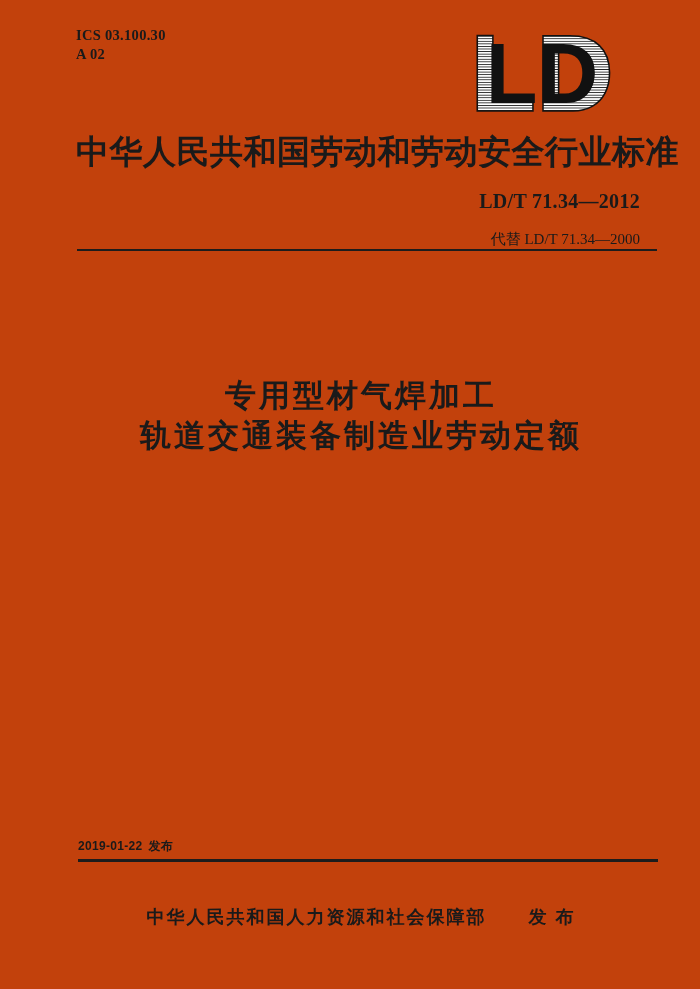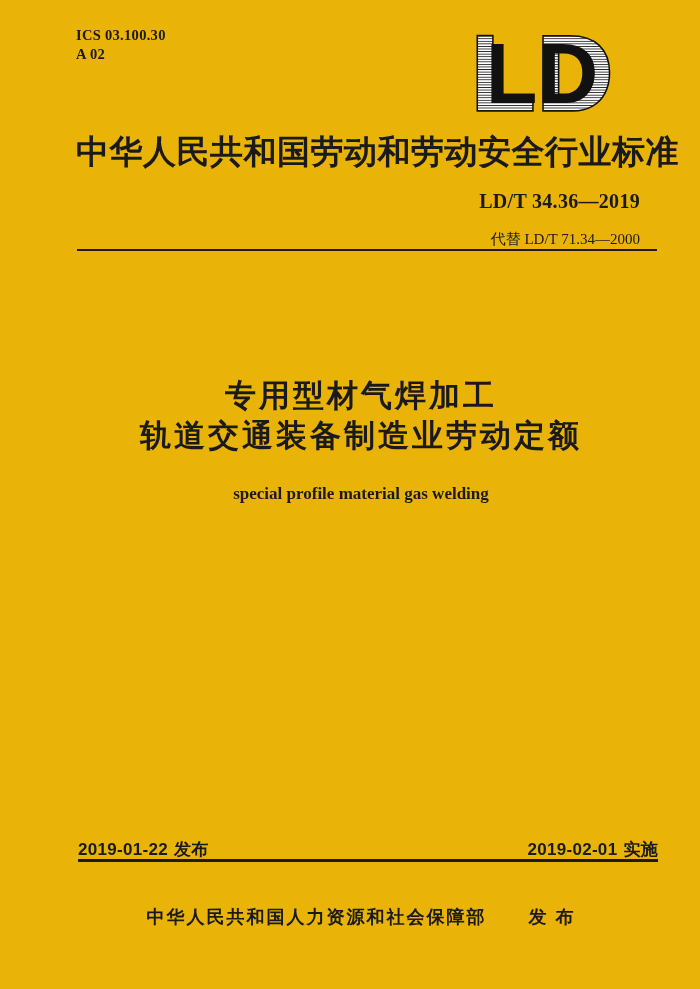--- a/index.html
+++ b/index.html
@@ -5,21 +5,21 @@
   html, body {
     margin: 0;
     padding: 0;
     background: #e8e8e8;
   }
   .page {
     position: relative;
     width: 700px;
     height: 989px;
     margin: 0 auto;
-    background: #eab308;
+    background: #c2410c;
     color: #1a1a1a;
     overflow: hidden;
     font-family: "Liberation Sans", sans-serif;
   }
 
   
   .ics-block {
     position: absolute;
     left: 76px;
     top: 26px;
@@ -110,21 +110,21 @@
   }
 
   
   .dates-row {
     position: absolute;
     left: 78px;
     top: 838px;
     width: 580px;
     display: flex;
     justify-content: space-between;
-    font-size: 17px;
+    font-size: 12px;
     font-weight: bold;
     letter-spacing: 0.3px;
   }
   .date-label { margin-left: 6px; }
 
   
   .issuer-row {
     position: absolute;
     left: 75px;
     top: 905px;
@@ -155,40 +155,36 @@
     </defs>
 
     <text x="75" y="88" text-anchor="middle" font-size="110" textLength="146" fill="url(#hatch)" stroke="#111111" stroke-width="1.6">LD</text>
 
     <text x="75" y="88" text-anchor="middle" font-size="110" textLength="146" fill="#111111" transform="translate(75,47) scale(0.78) translate(-75,-47)">LD</text>
   </svg>
 
   <h1 class="std-name">中华人民共和国劳动和劳动安全行业标准</h1>
 
   <div class="code-block">
-    <div class="std-code">LD/T 34.36—2019</div>
+    <div class="std-code">LD/T 71.34—2012</div>
     <div class="replaces">代替 LD/T 71.34—2000</div>
   </div>
 
   <div class="rule rule-top"></div>
 
   <div class="title-block">
     <div class="title-cn">专用型材气焊加工</div>
     <div class="title-cn">轨道交通装备制造业劳动定额</div>
     <div class="title-en">
-      <div>special profile material gas welding</div>
     </div>
   </div>
 
   <div class="dates-row">
     <div>
       <span>2019-01-22</span><span class="date-label">发布</span>
-    </div>
-    <div>
-      <span>2019-02-01</span><span class="date-label">实施</span>
     </div>
   </div>
 
   <div class="rule rule-bottom"></div>
 
   <div class="issuer-row">
     <span>中华人民共和国人力资源和社会保障部</span><span class="issuer-action">发 布</span>
   </div>
 
 </div>

